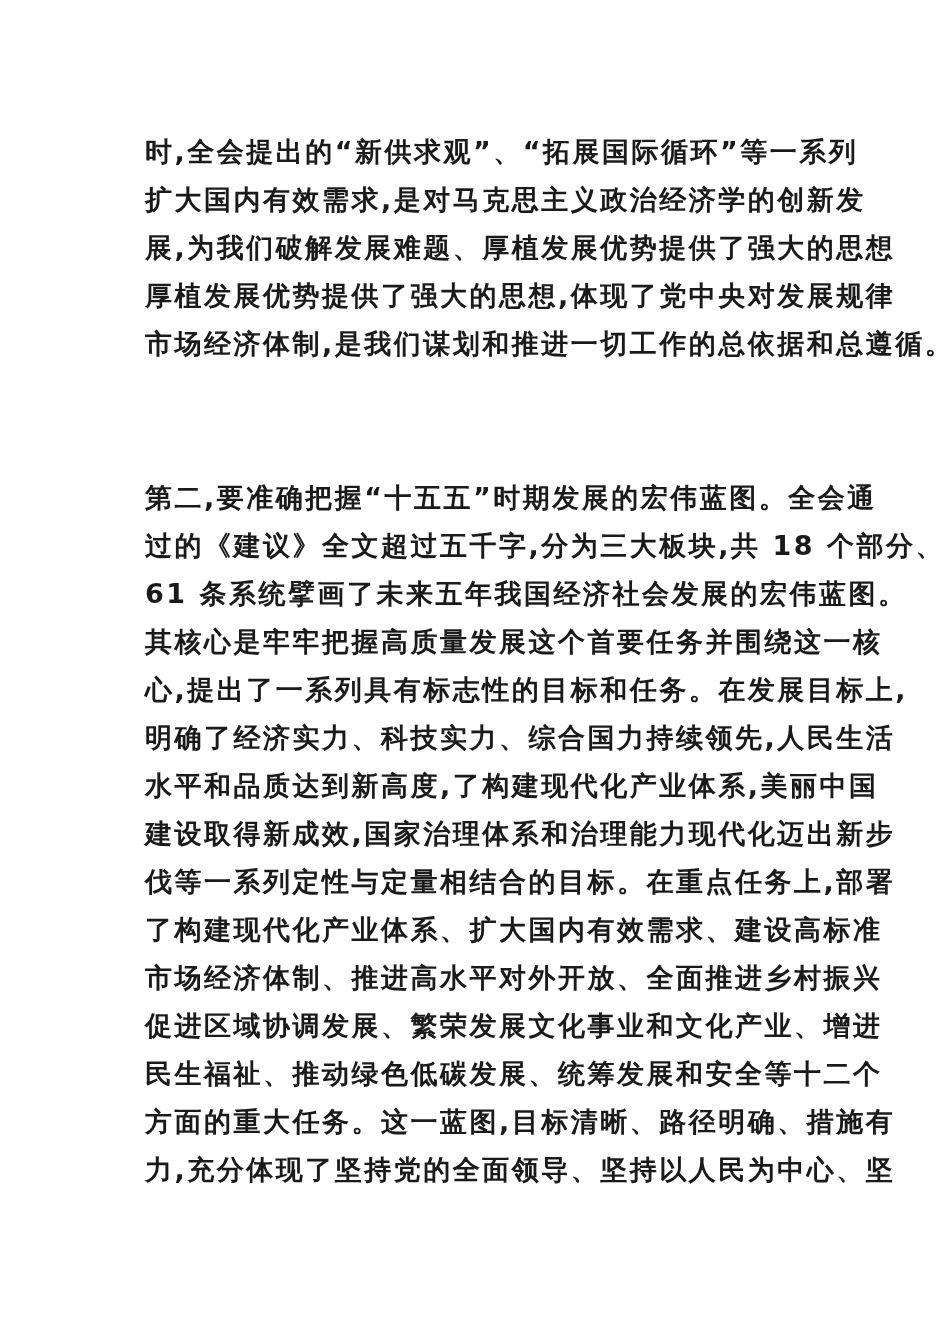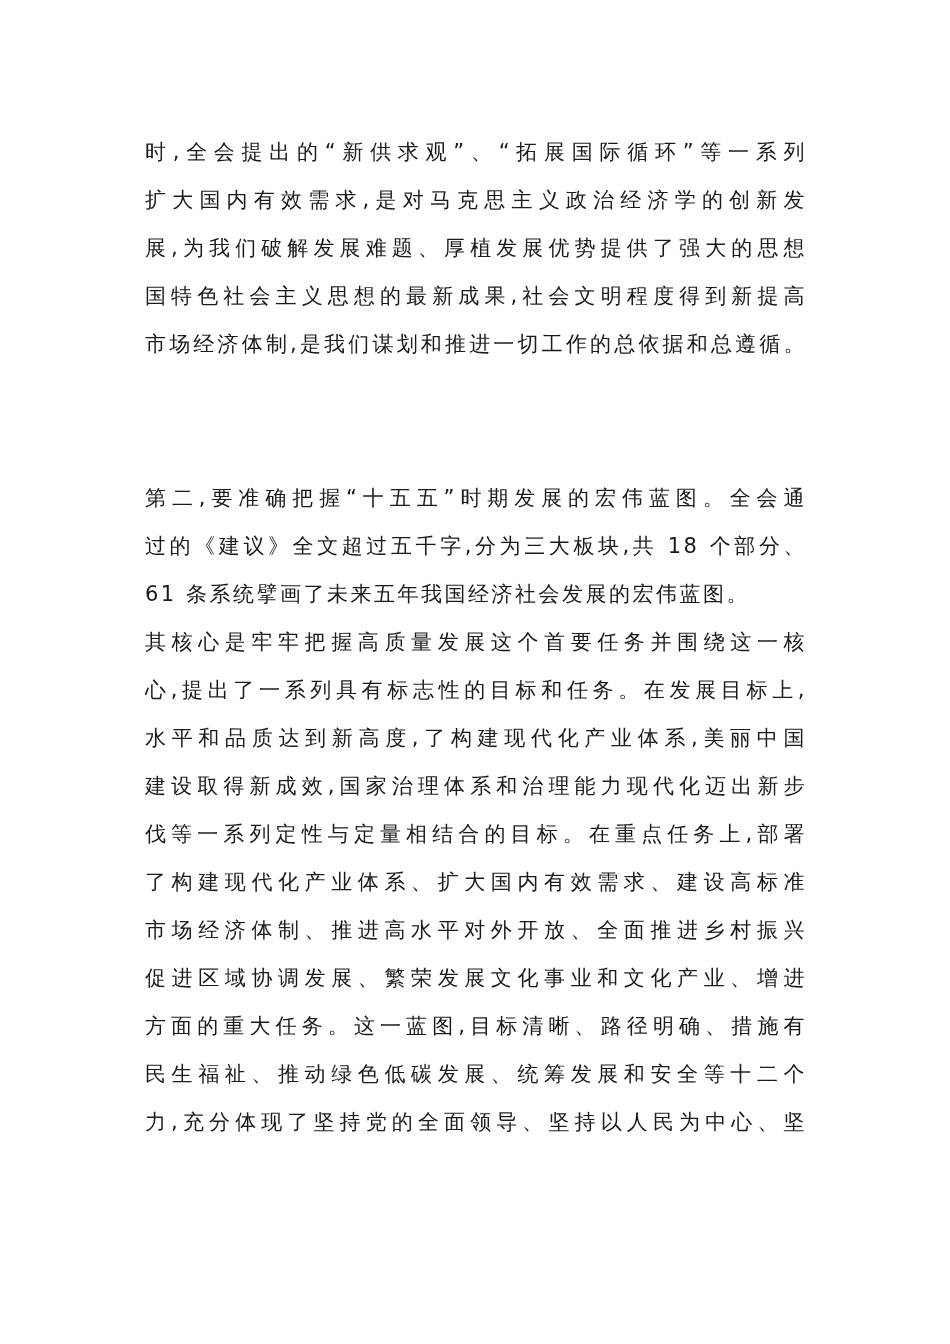--- a/index.html
+++ b/index.html
@@ -23,55 +23,57 @@
     }
     .para {
       position: absolute;
       left: 145px;
       width: 662px;
     }
     .line {
       display: block;
       height: 48px;
       line-height: 48px;
-      font-size: 21px;
+      font-size: 27px;
       white-space: nowrap;
       text-align: justify;
       text-align-last: justify;
       letter-spacing: 2.5px;
+      font-weight: bold;
     }
     .line.last-short {
       text-align-last: left;
     }
     #para-1 { top: 128px; }
     #para-2 { top: 474px; }
   </style>
 </head>
 <body>
 
 <div class="page">
 
   <div class="para" id="para-1">
     <span class="line">时,全会提出的“新供求观”、“拓展国际循环”等一系列</span>
     <span class="line">扩大国内有效需求,是对马克思主义政治经济学的创新发</span>
     <span class="line">展,为我们破解发展难题、厚植发展优势提供了强大的思想</span>
-    <span class="line">国特色社会主义思想的最新成果,社会文明程度得到新提高</span>
+    <span class="line">厚植发展优势提供了强大的思想,体现了党中央对发展规律</span>
     <span class="line">市场经济体制,是我们谋划和推进一切工作的总依据和总遵循。</span>
   </div>
 
   <div class="para" id="para-2">
     <span class="line">第二,要准确把握“十五五”时期发展的宏伟蓝图。全会通</span>
     <span class="line">过的《建议》全文超过五千字,分为三大板块,共 18 个部分、</span>
     <span class="line last-short">61 条系统擘画了未来五年我国经济社会发展的宏伟蓝图。</span>
     <span class="line">其核心是牢牢把握高质量发展这个首要任务并围绕这一核</span>
     <span class="line">心,提出了一系列具有标志性的目标和任务。在发展目标上,</span>
+    <span class="line">明确了经济实力、科技实力、综合国力持续领先,人民生活</span>
     <span class="line">水平和品质达到新高度,了构建现代化产业体系,美丽中国</span>
     <span class="line">建设取得新成效,国家治理体系和治理能力现代化迈出新步</span>
     <span class="line">伐等一系列定性与定量相结合的目标。在重点任务上,部署</span>
     <span class="line">了构建现代化产业体系、扩大国内有效需求、建设高标准</span>
     <span class="line">市场经济体制、推进高水平对外开放、全面推进乡村振兴</span>
     <span class="line">促进区域协调发展、繁荣发展文化事业和文化产业、增进</span>
+    <span class="line">民生福祉、推动绿色低碳发展、统筹发展和安全等十二个</span>
     <span class="line">方面的重大任务。这一蓝图,目标清晰、路径明确、措施有</span>
-    <span class="line">民生福祉、推动绿色低碳发展、统筹发展和安全等十二个</span>
     <span class="line">力,充分体现了坚持党的全面领导、坚持以人民为中心、坚</span>
   </div>
 
 </div>
 
 </body></html>

